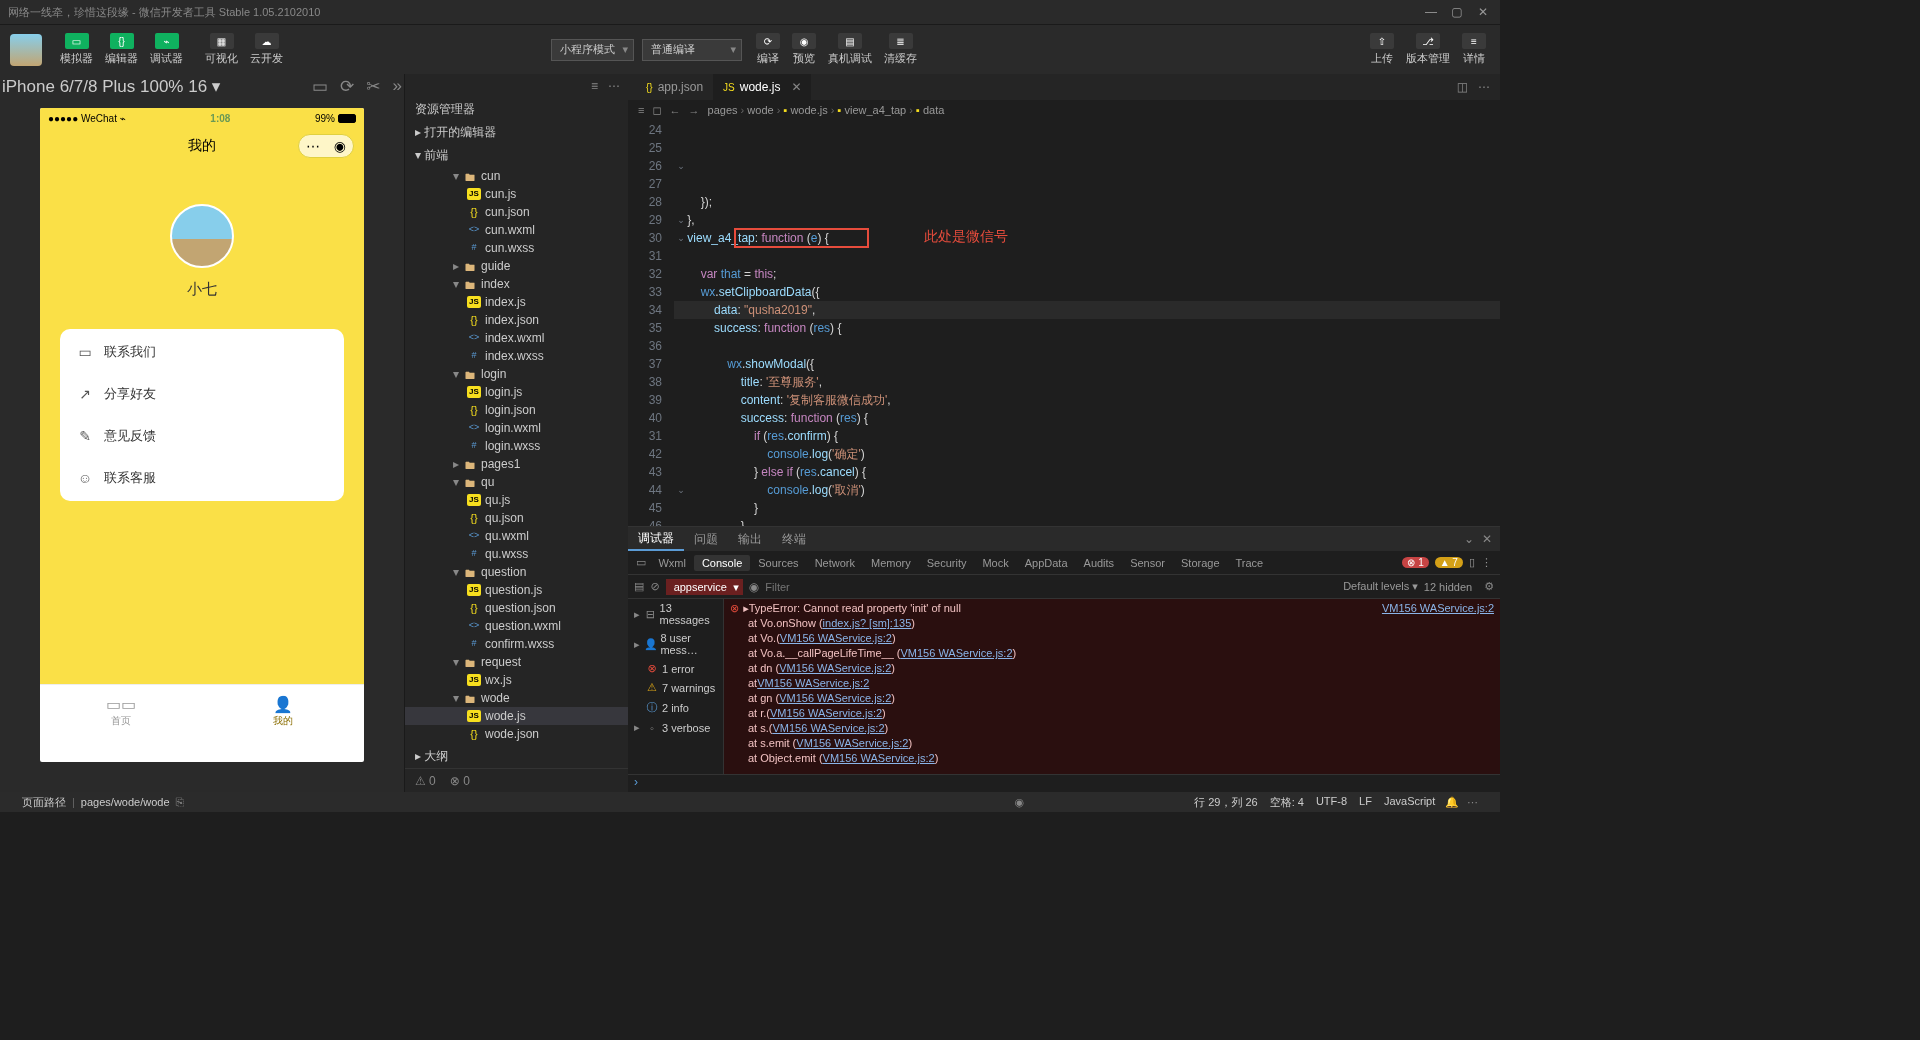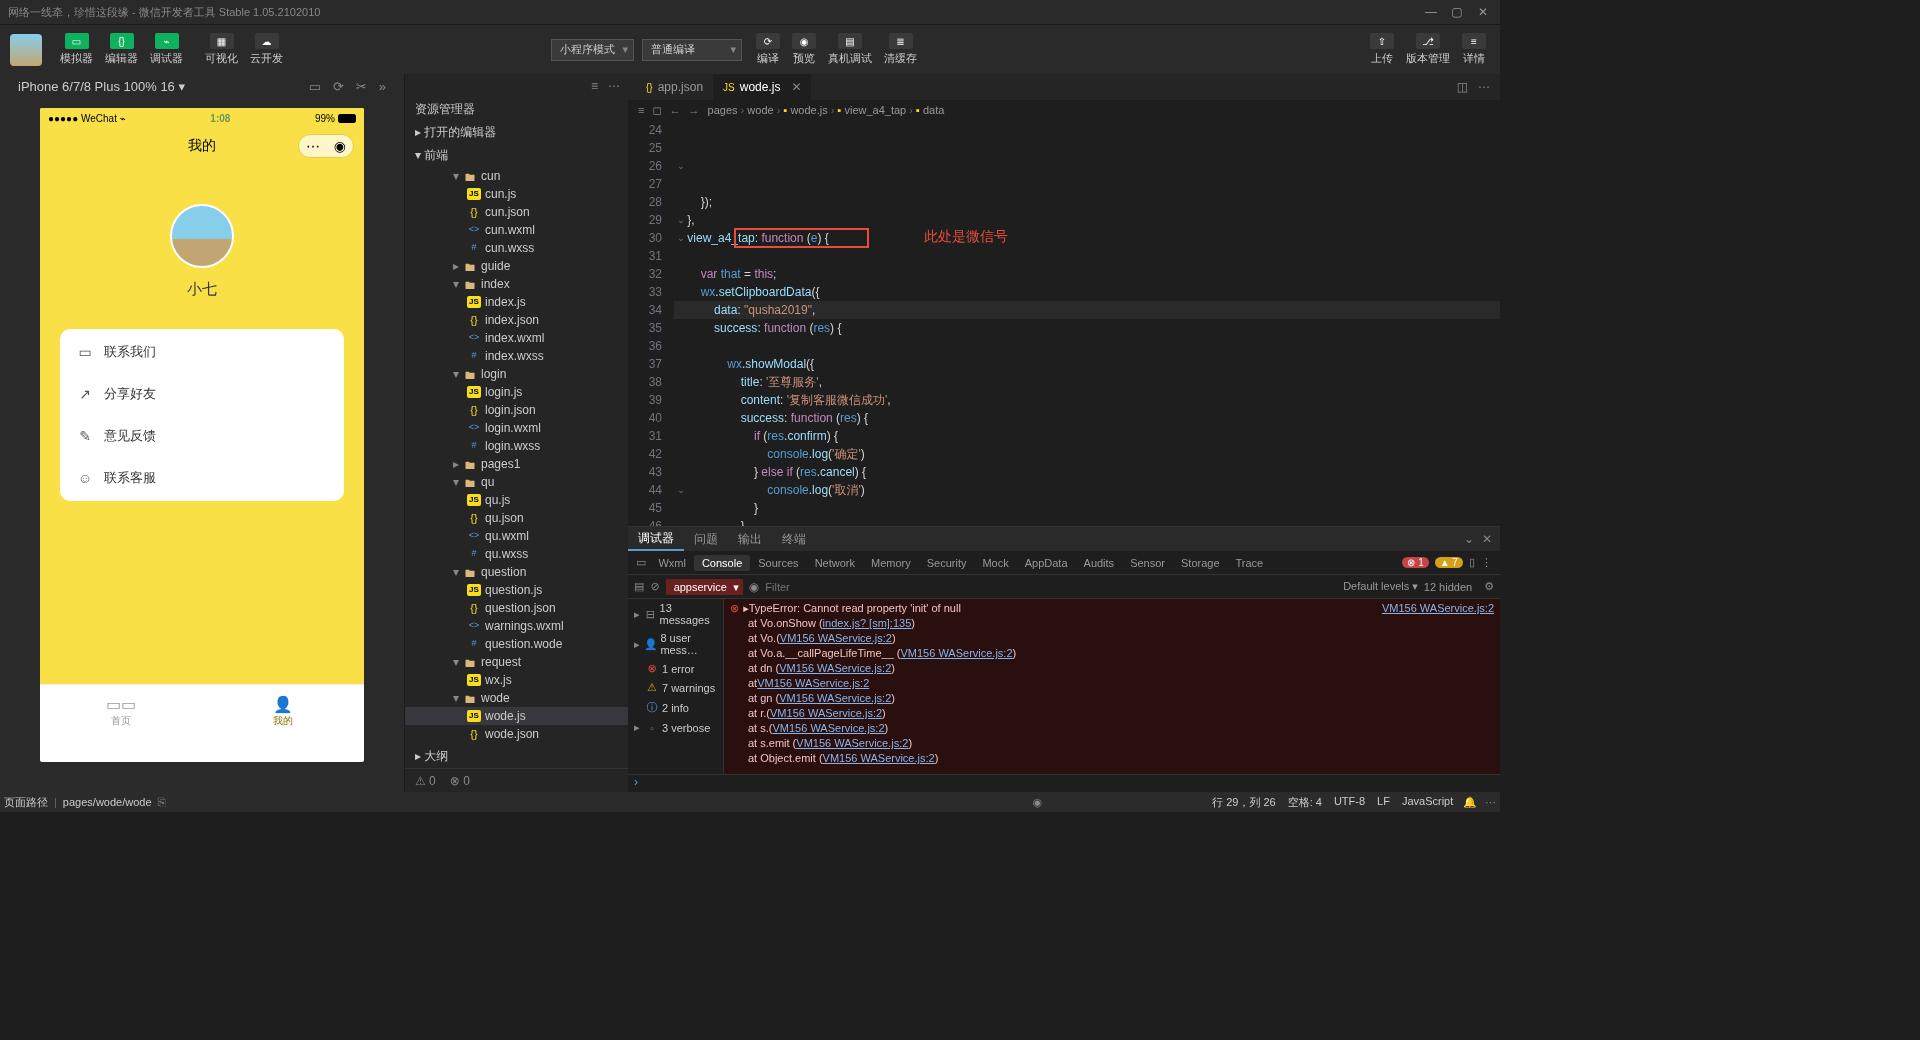--- a/index.html
+++ b/index.html
@@ -14,21 +14,21 @@
 .tbgroup{display:flex;gap:4px}
 .tbbtn{display:flex;flex-direction:column;align-items:center;gap:2px;padding:2px 4px;cursor:pointer}
 .tbbtn .ic{width:24px;height:16px;background:#0fb15f;border-radius:2px;display:flex;align-items:center;justify-content:center;color:#fff;font-size:10px}
 .tbbtn .lb{font-size:11px;color:#ccc}
 .tbbtn.g .ic{background:#3a3a3a}
 .dropdown{height:22px;background:#3a3a3a;border:1px solid #555;padding:0 18px 0 8px;font-size:11px;color:#ccc;display:flex;align-items:center;position:relative;margin:0 4px}
 .dropdown::after{content:"▾";position:absolute;right:5px;color:#888}
 .toptab{display:flex;gap:4px;margin-left:auto}
 .main{display:flex;height:calc(100% - 24px - 50px - 20px)}
 .simcol{width:404px;background:#2a2a2a;display:flex;flex-direction:column}
-.simhead{height:24px;display:flex;align-items:center;padding:0 18px;color:#ccc;font-size:13px;justify-content:space-between}
+.simhead{height:24px;display:flex;align-items:center;padding:0 2px;color:#ccc;font-size:17px;justify-content:space-between}
 .simhead .ricons{display:flex;gap:12px;color:#888}
 .phone{margin:10px auto;width:324px;height:654px;background:#fff;border-radius:2px;overflow:hidden}
 .phonest{height:20px;background:#fae047;display:flex;align-items:center;padding:0 8px;font-size:10px;color:#000}
 .phonest .c{flex:1;text-align:center;font-weight:bold}
 .phonest .r{display:flex;align-items:center;gap:3px}
 .phoneti{height:36px;background:#fae047;display:flex;align-items:center;justify-content:center;position:relative;font-size:14px;color:#000;font-weight:500}
 .capsule{position:absolute;right:10px;width:56px;height:24px;background:rgba(255,255,255,.7);border-radius:12px;display:flex;align-items:center;justify-content:space-around;border:1px solid #e0d040}
 .capsule span{font-size:14px}
 .phonebody{background:#fae047;height:520px;padding-top:40px;text-align:center}
 .avatar{width:64px;height:64px;border-radius:50%;background:linear-gradient(#87ceeb 55%,#c2a572 55%);margin:0 auto;border:2px solid #fff}
@@ -88,21 +88,21 @@
 .dbbody{flex:1;display:flex;overflow:hidden}
 .dbleft{width:96px;border-right:1px solid #333;font-size:11px;color:#ccc;overflow:auto}
 .dbleft .dl{padding:3px 6px;display:flex;align-items:center;gap:4px;cursor:pointer}
 .dbleft .dl .di{width:12px;text-align:center}
 .dbright{flex:1;overflow:auto;background:#2a0f0f;font-family:Consolas,monospace;font-size:11px;padding:2px 6px;line-height:15px}
 .dbright .drl{color:#f0c0c0;display:flex}
 .dbright .drl.err::before{content:"⊗";color:#e74c3c;margin-right:4px}
 .dbright .lk{color:#8ab4e8;text-decoration:underline;cursor:pointer}
 .dbright .rloc{margin-left:auto;color:#8ab4e8;text-decoration:underline}
 .dbprompt{height:18px;border-top:1px solid #333;padding:0 6px;color:#5b9bd5}
-.statusbar{height:20px;background:#2b2b2b;display:flex;align-items:center;padding:0 4px;font-size:11px;color:#ccc}
+.statusbar{height:20px;background:#2b2b2b;display:flex;align-items:center;padding:0 22px;font-size:11px;color:#ccc}
 .statusbar .sp{margin-left:auto;display:flex;gap:12px}
 .sep{padding:0 6px;color:#666}
 .eye{font-size:12px}
 </style>
 </head>
 <body>
 
 <div class="menubar">
   <div class="title">网络一线牵，珍惜这段缘 - 微信开发者工具 Stable 1.05.2102010</div>
   <div class="winbtns">
@@ -351,25 +351,25 @@
         <div class="nd" style="--d: 62px;">
           <span class="fico js">JS</span>
           <span>question.js</span>
         </div>
         <div class="nd" style="--d: 62px;">
           <span class="fico json">{}</span>
           <span>question.json</span>
         </div>
         <div class="nd" style="--d: 62px;">
           <span class="fico wxml">&lt;&gt;</span>
-          <span>warnings.wxml</span>
+          <span>question.wxml</span>
         </div>
         <div class="nd" style="--d: 62px;">
           <span class="fico wxss">#</span>
-          <span>question.wode</span>
+          <span>confirm.wxss</span>
         </div>
         <div class="nd" style="--d: 48px;">
           <span style="color:#888;width:10px">▾</span>
           <span class="fico folder">🖿</span>
           <span>request</span>
         </div>
         <div class="nd" style="--d: 62px;">
           <span class="fico js">JS</span>
           <span>wx.js</span>
         </div>

